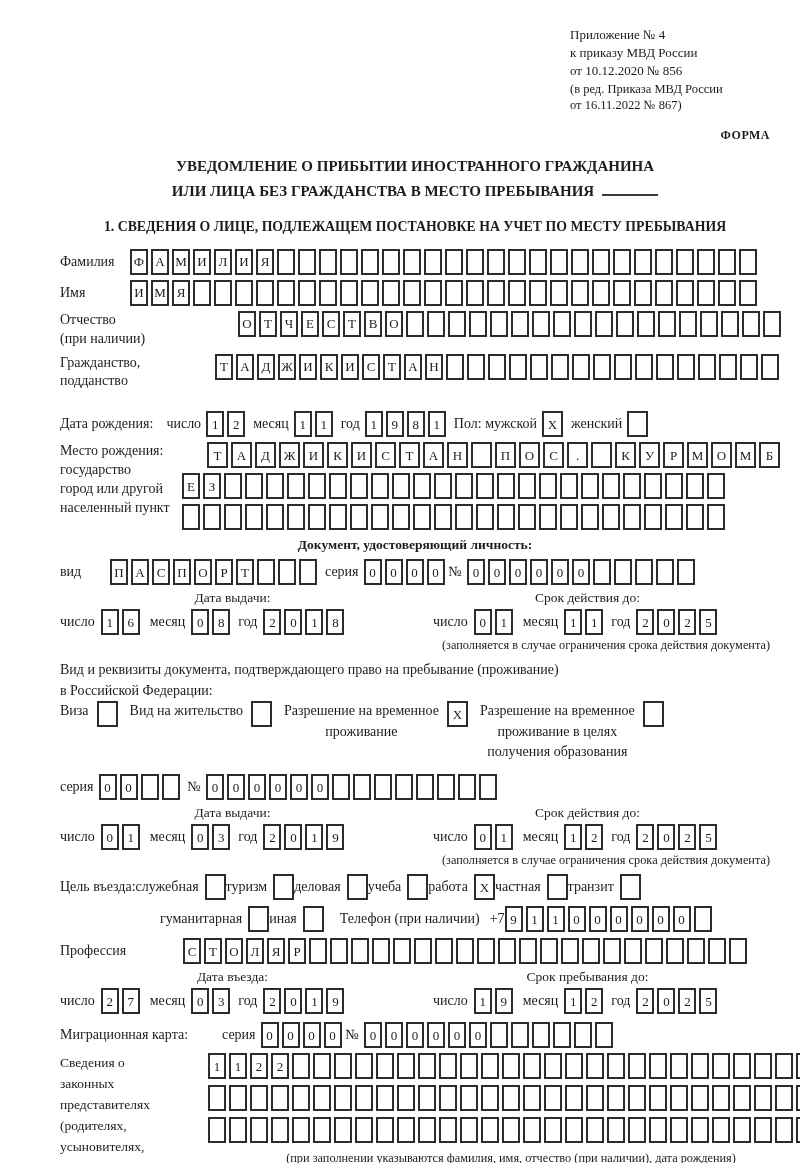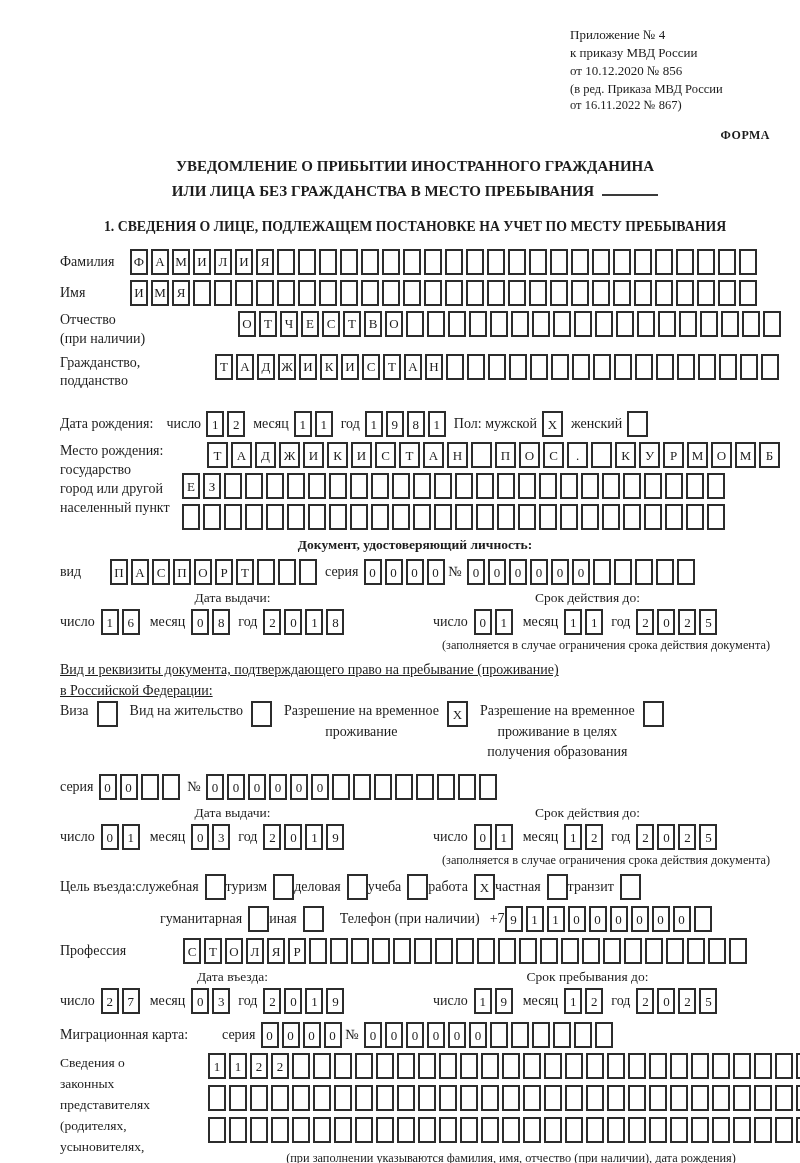--- a/index.html
+++ b/index.html
@@ -49,21 +49,21 @@
   .doc-title{text-align:center;font-weight:bold;font-size:13.5px;margin:2px 0 6px 0;}
 
   .two-col{display:flex;align-items:center;margin-top:4px;}
   .date-col.c1{width:345px;flex:none;}
   .date-col.c2{flex:1;}
   .date-head{text-align:center;font-size:13.5px;margin-bottom:3px;}
   .date-line{display:flex;align-items:center;gap:4px;}
   .date-line .sl{margin-right:2px;}
   .note-right{text-align:right;font-size:12.3px;margin-top:3px;margin-bottom:6px;}
 
-  .plain-line{font-size:14px;line-height:1.5;text-decoration:underline;}
+  .plain-line{font-size:14px;line-height:1.5;}
 
   .res-options{display:flex;align-items:flex-start;gap:12px;margin-bottom:12px;}
   .res-opt{display:flex;align-items:flex-start;gap:8px;flex:none;}
   .opt-lines{display:inline-block;line-height:1.45;}
   .opt-lines.center{text-align:center;}
   .opt-line{display:block;}
   .opt-line:empty{display:none;}
 
   .p-line{display:flex;align-items:center;margin-bottom:6px;flex-wrap:nowrap;}
   .p-opt{display:inline-flex;align-items:center;gap:6px;flex:none;}

